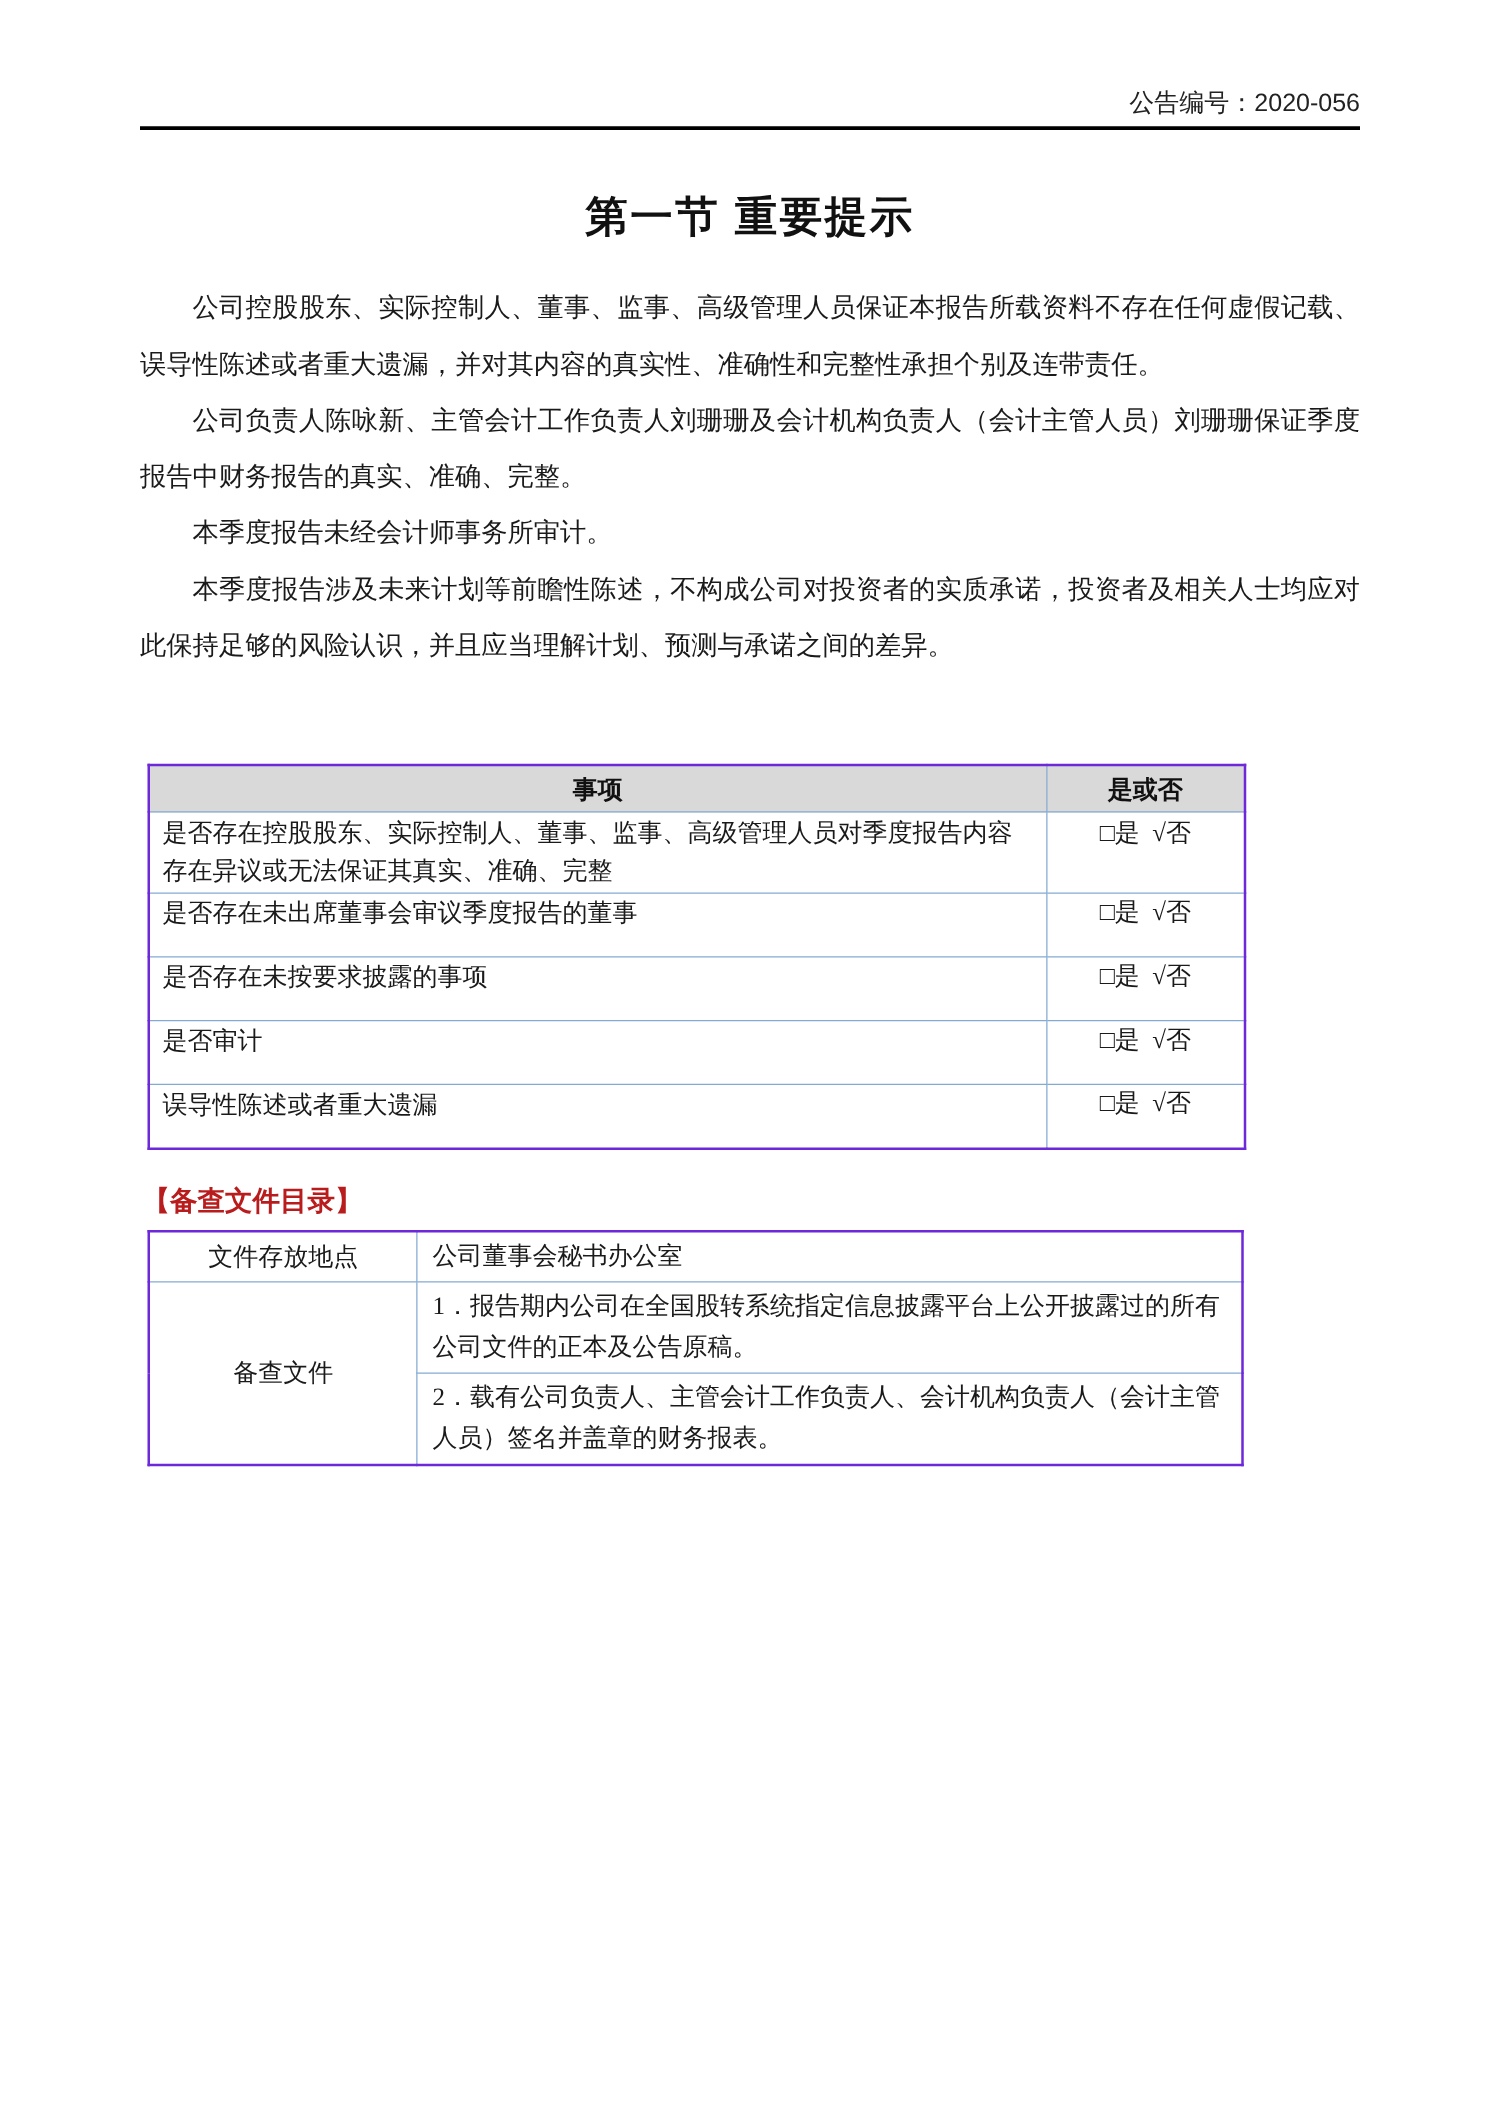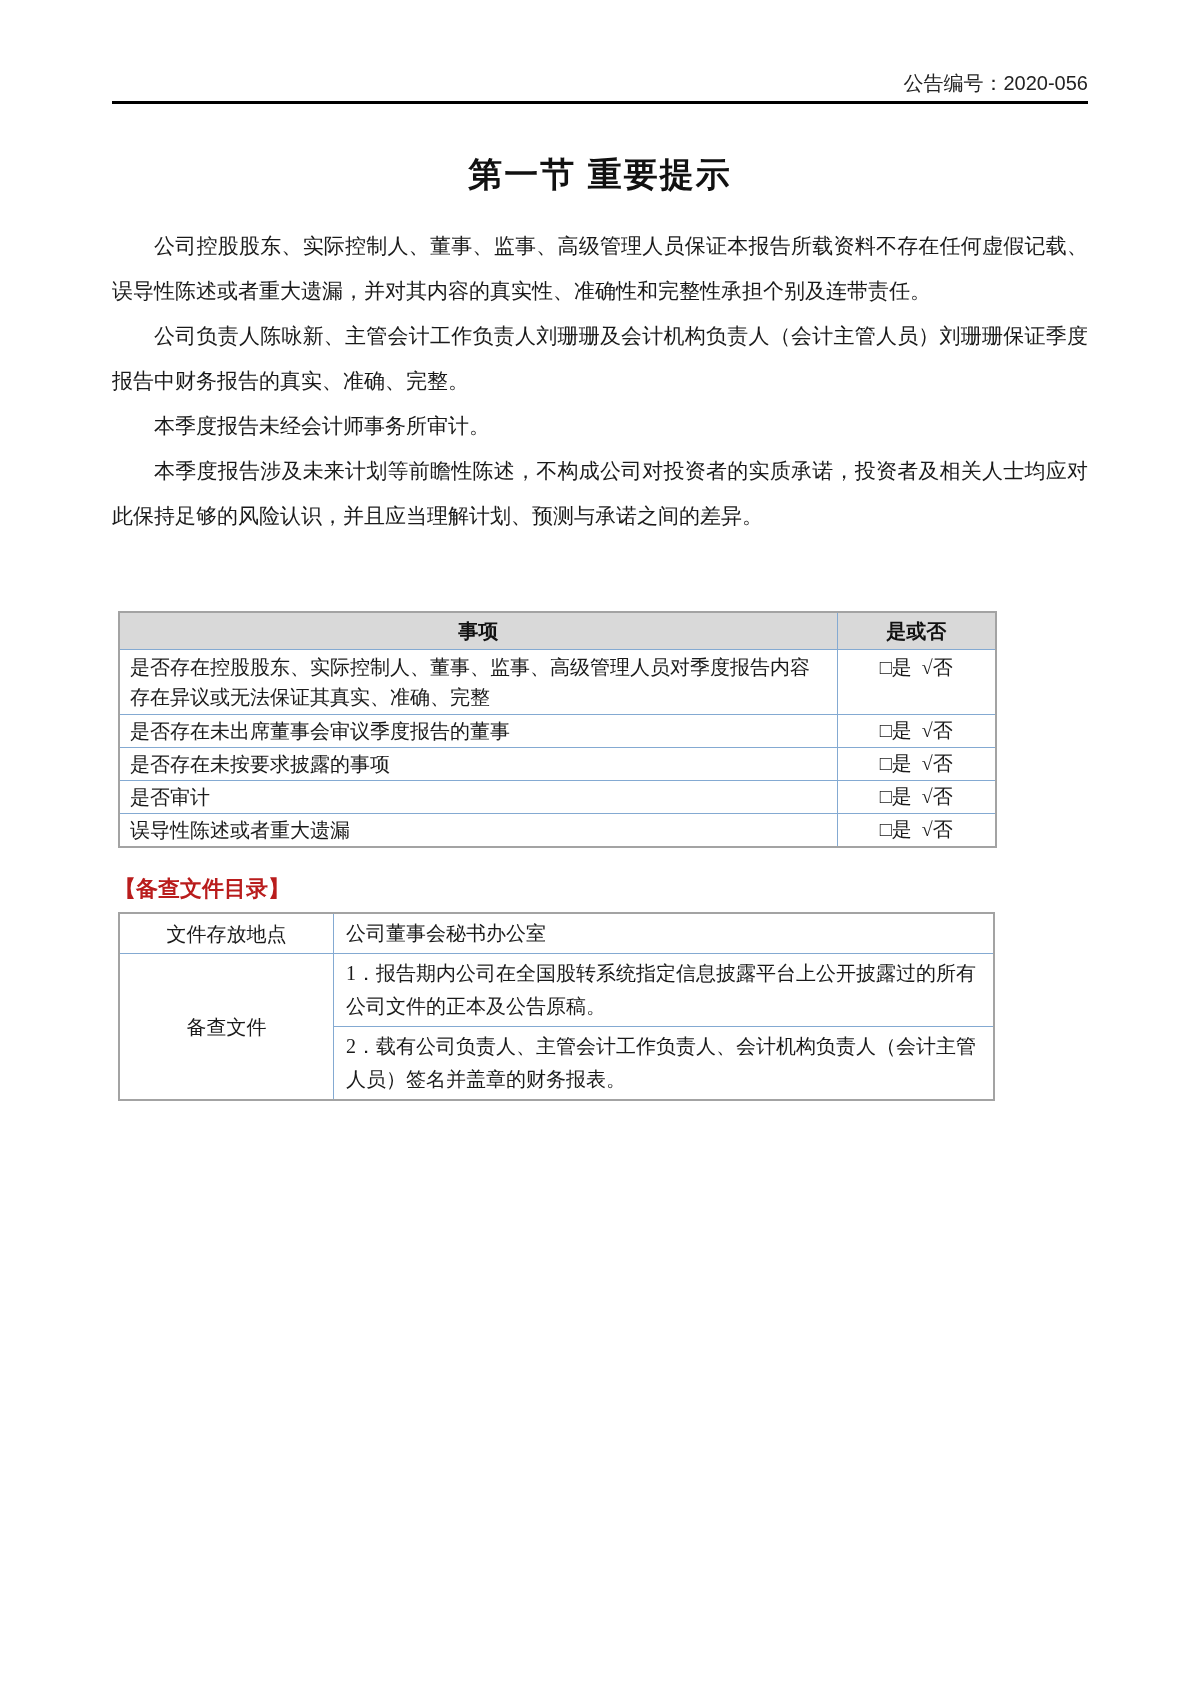--- a/index.html
+++ b/index.html
@@ -65,21 +65,21 @@
     border-collapse: collapse;
     margin-left: 6px;
     width: 877px;
     table-layout: fixed;
     font-size: 20px;
   }
   table.doc-table, table.doc-table th, table.doc-table td {
     border: 1px solid #84aad2;
   }
   table.doc-table {
-    border: 2px solid #a3a3a3;
+    border: 2px solid #6d28d9;
   }
   
   .items-table th {
     background: #d9d9d9;
     font-family: "Liberation Sans", "DejaVu Sans", sans-serif;
     font-weight: bold;
     height: 34px;
     text-align: center;
     color: #111111;
   }
@@ -92,21 +92,21 @@
     text-align: center;
     vertical-align: top;
     padding-top: 2px;
     line-height: 30px;
     white-space: pre;
   }
   .items-table tr.single td {
     height: 30px;
     line-height: 28px;
     padding-top: 1px;
-    padding-bottom: 1px;
+    padding-bottom: 19px;
   }
   
   .docs-heading {
     margin: 26px 0 0 2px;
     font-family: "Liberation Sans", "DejaVu Sans", sans-serif;
     font-weight: bold;
     font-size: 22px;
     line-height: 30px;
     color: #b91c1c;
   }

